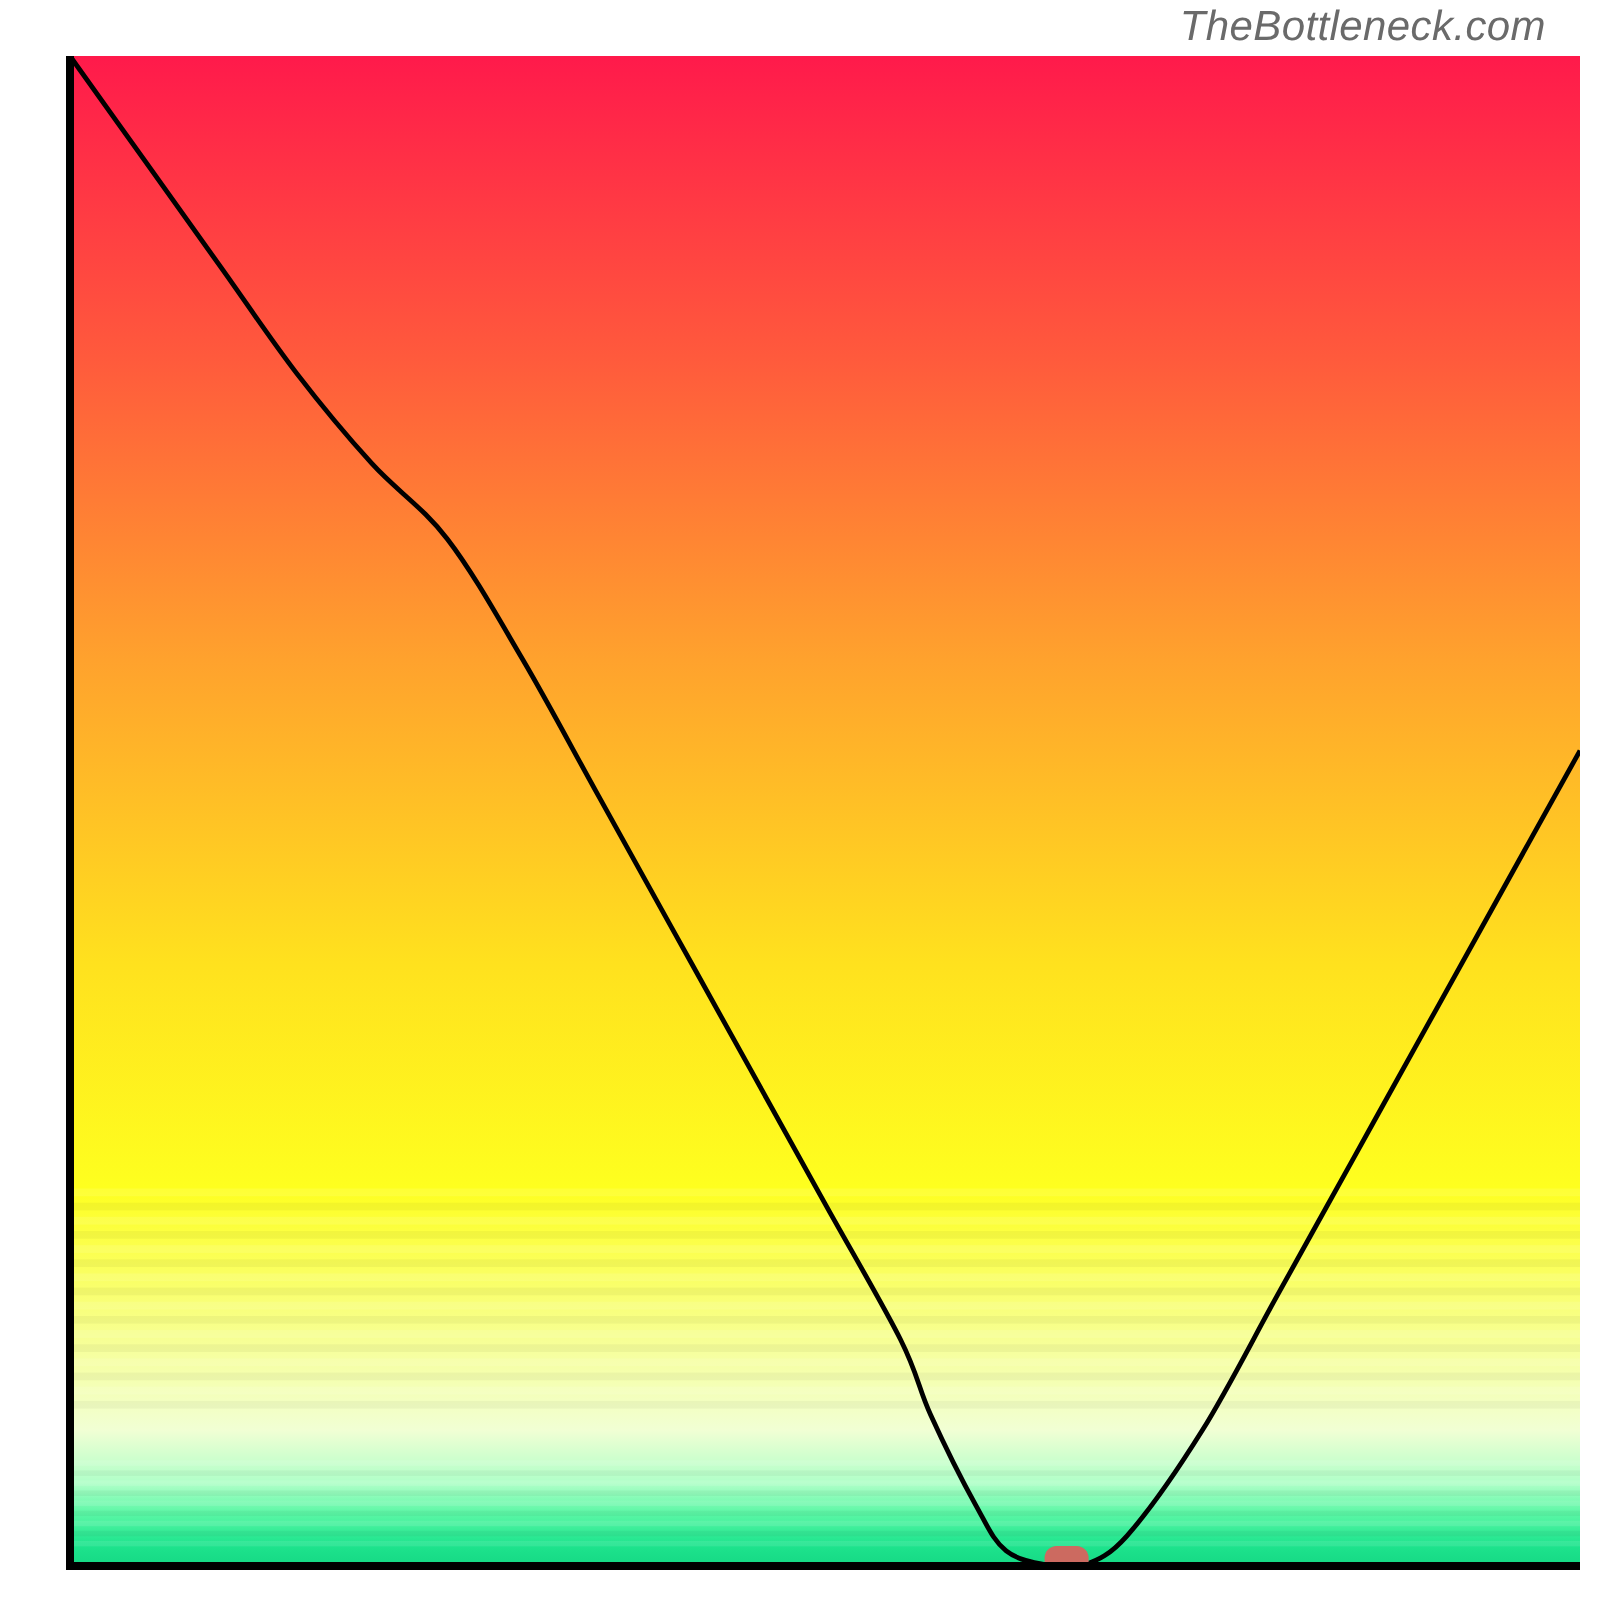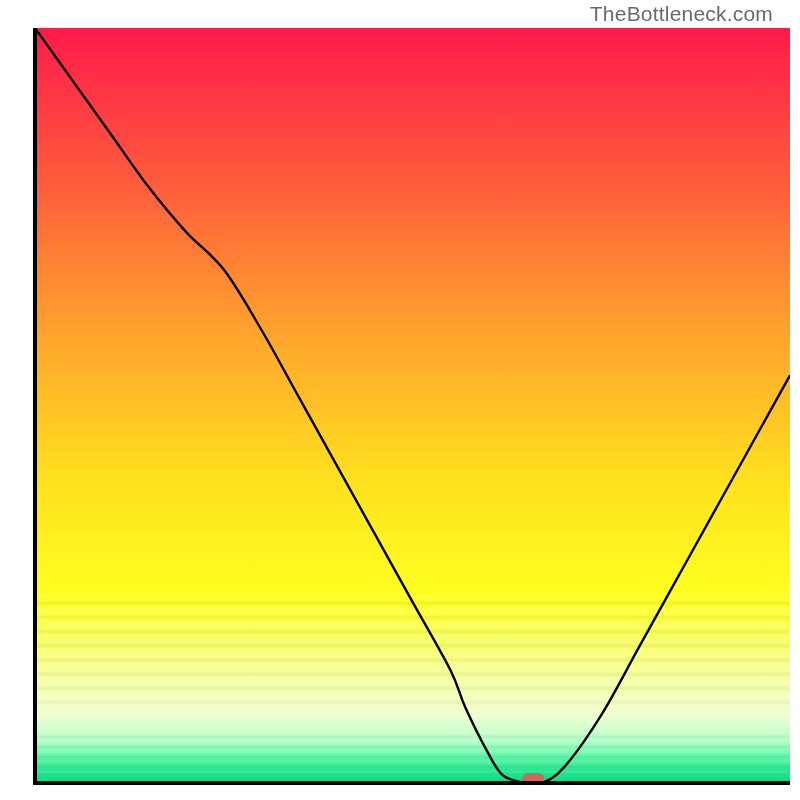--- a/index.html
+++ b/index.html
@@ -8,20 +8,21 @@
     background: #ffffff;
     width: 800px;
     height: 800px;
     overflow: hidden;
     font-family: Arial, Helvetica, sans-serif;
   }
   #chart-wrapper {
     position: relative;
     width: 785px;
     height: 800px;
+    font-style: italic;
   }
   #watermark {
     position: absolute;
     top: 2px;
     right: 12px;
     font-size: 21px;
     color: #6a6a6a;
     font-weight: 500;
     letter-spacing: 0.2px;
   }

